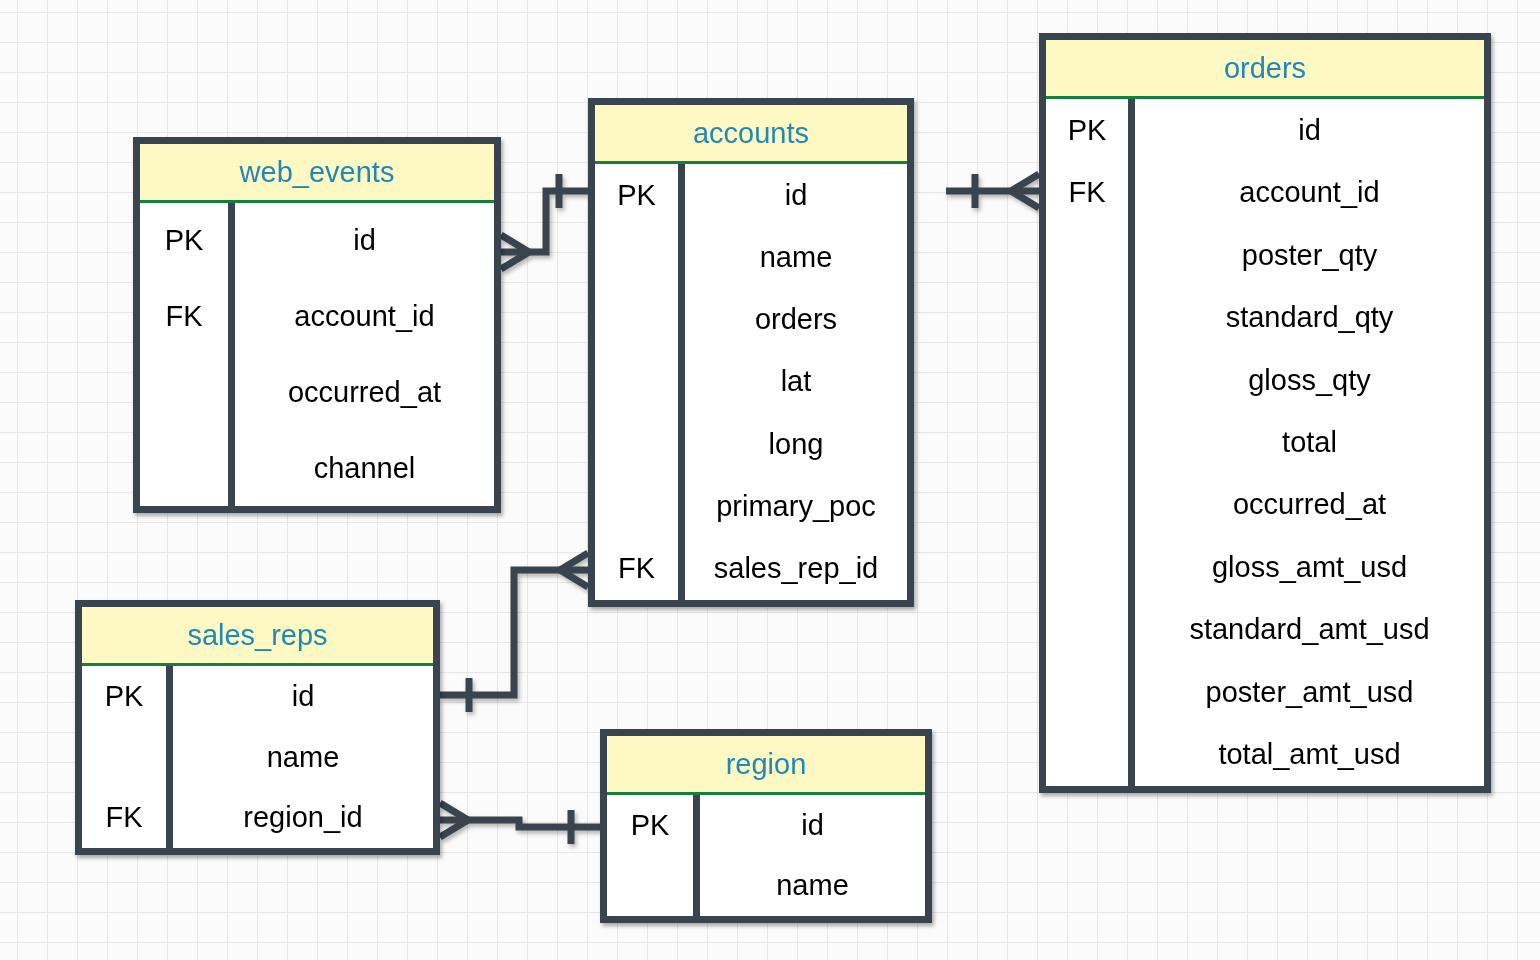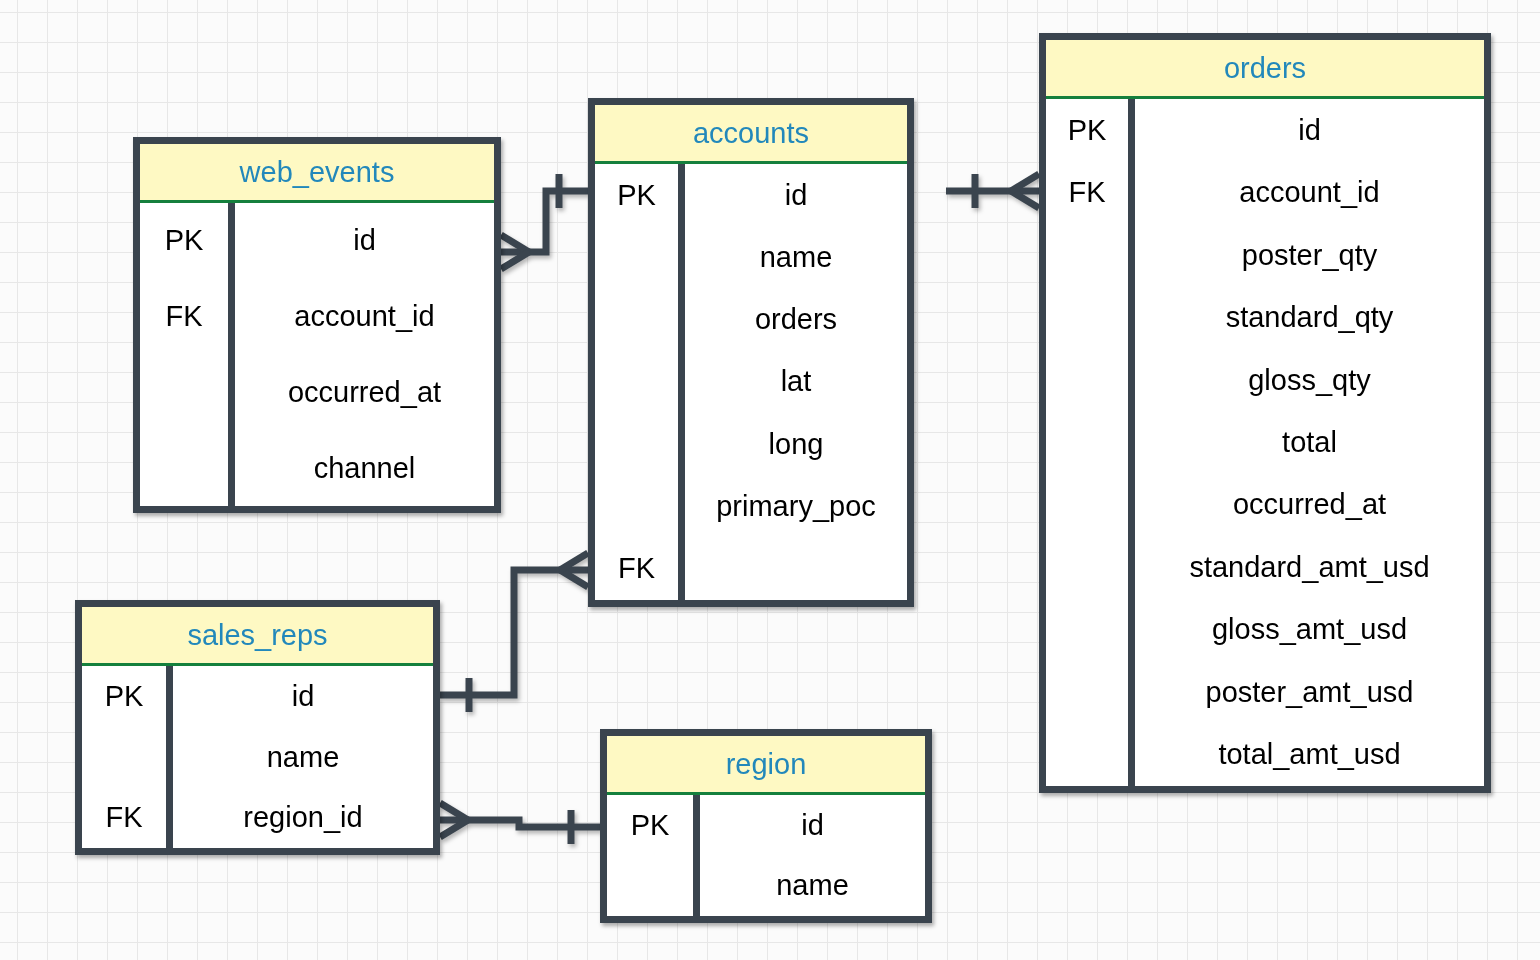--- a/index.html
+++ b/index.html
@@ -149,20 +149,21 @@
         <div class="row">
           <div class="cell-key" style="flex-basis: 83px;"></div>
           <div class="cell-field">long</div>
         </div>
         <div class="row">
           <div class="cell-key" style="flex-basis: 83px;"></div>
           <div class="cell-field">primary_poc</div>
         </div>
         <div class="row">
           <div class="cell-key" style="flex-basis: 83px;">FK</div>
+          <div class="cell-field">sales_rep_id</div>
         </div>
       </div>
     </div>
     <div class="table" style="left: 1039px; top: 33px; width: 452px; height: 760px;">
       <div class="tbl-header">orders</div>
       <div class="tbl-body">
         <div class="key-divider" style="left: 82px;"></div>
         <div class="row">
           <div class="cell-key" style="flex-basis: 82px;">PK</div>
           <div class="cell-field">id</div>
@@ -186,25 +187,25 @@
         <div class="row">
           <div class="cell-key" style="flex-basis: 82px;"></div>
           <div class="cell-field">total</div>
         </div>
         <div class="row">
           <div class="cell-key" style="flex-basis: 82px;"></div>
           <div class="cell-field">occurred_at</div>
         </div>
         <div class="row">
           <div class="cell-key" style="flex-basis: 82px;"></div>
+          <div class="cell-field">gloss_amt_usd</div>
+        </div>
+        <div class="row">
+          <div class="cell-key" style="flex-basis: 82px;"></div>
           <div class="cell-field">standard_amt_usd</div>
-        </div>
-        <div class="row">
-          <div class="cell-key" style="flex-basis: 82px;"></div>
-          <div class="cell-field">gloss_amt_usd</div>
         </div>
         <div class="row">
           <div class="cell-key" style="flex-basis: 82px;"></div>
           <div class="cell-field">poster_amt_usd</div>
         </div>
         <div class="row">
           <div class="cell-key" style="flex-basis: 82px;"></div>
           <div class="cell-field">total_amt_usd</div>
         </div>
       </div>

